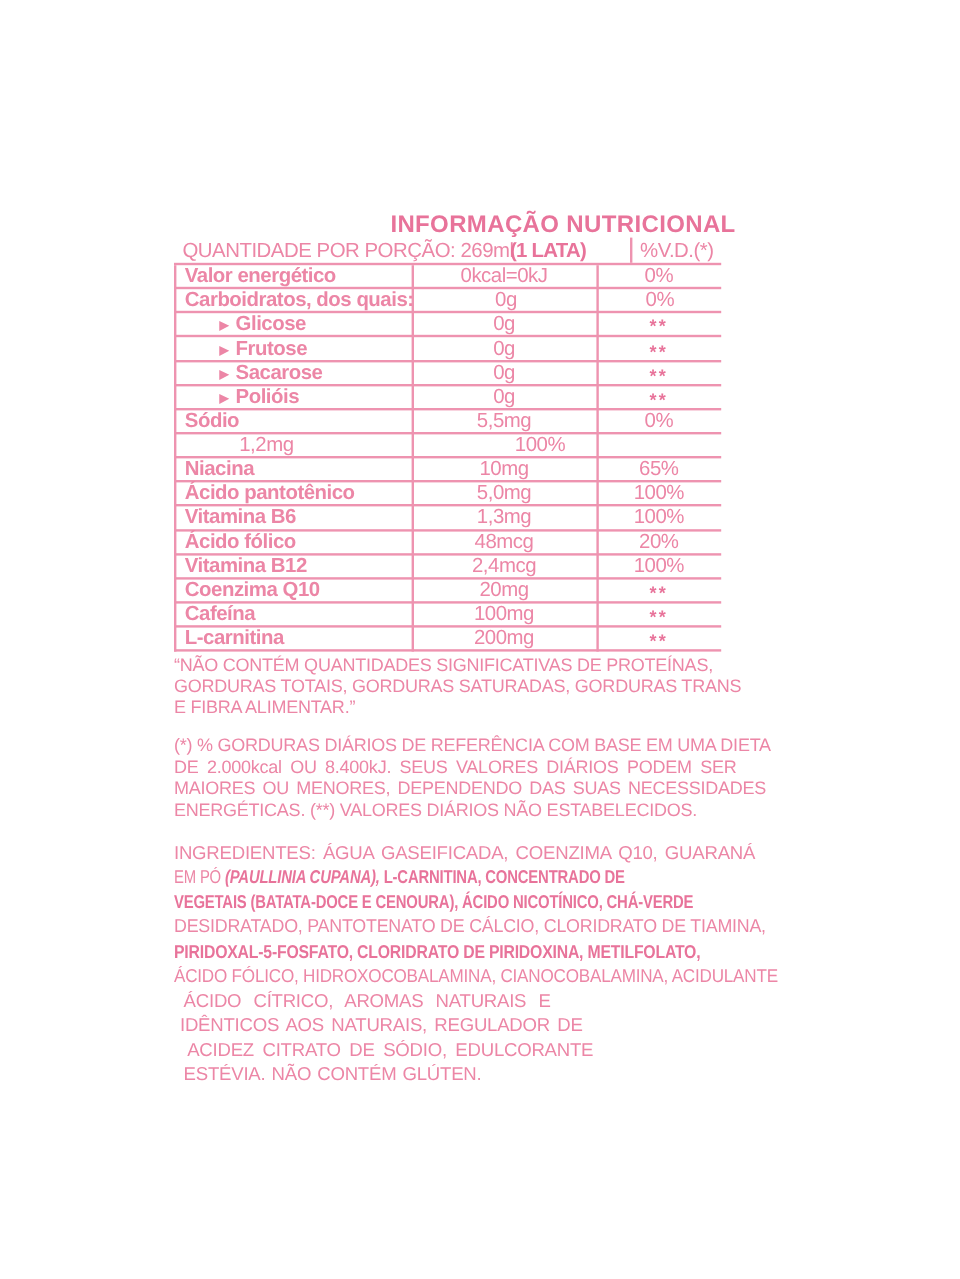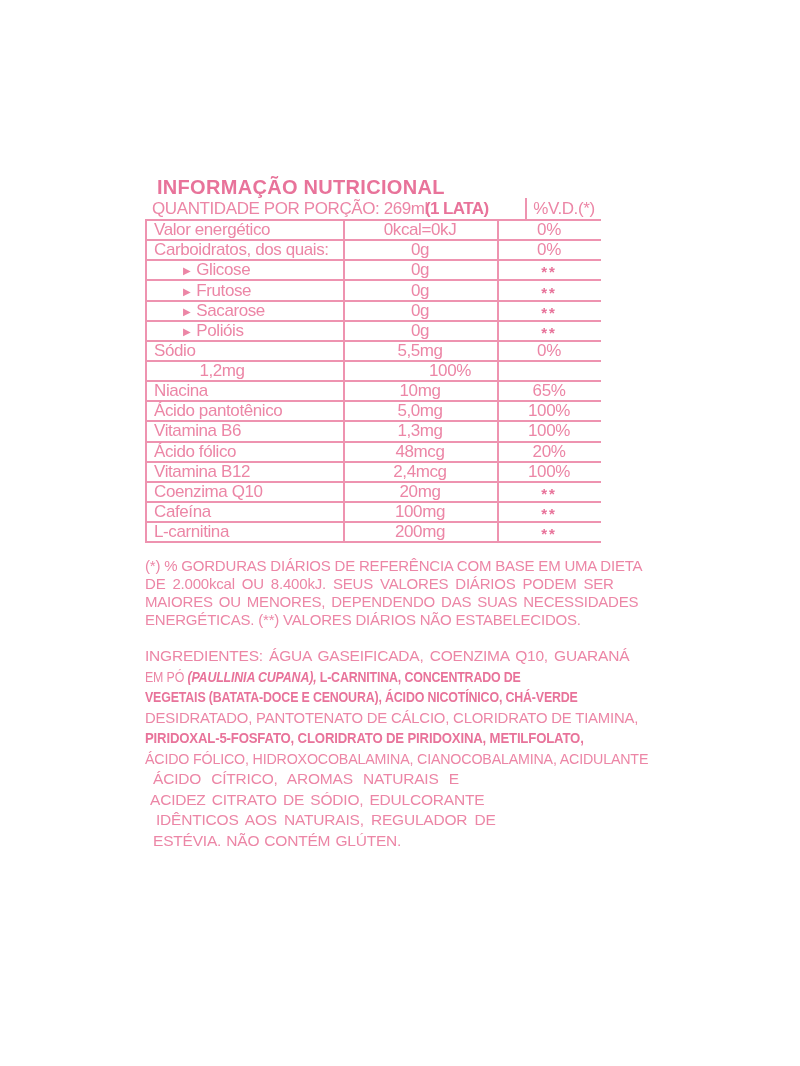--- a/index.html
+++ b/index.html
@@ -12,42 +12,42 @@
   html,body{background:var(--bg);}
   body{
     width:800px;height:1066px;position:relative;overflow:hidden;
     font-family:"Liberation Sans",sans-serif;color:var(--ink);
     -webkit-font-smoothing:antialiased;
   }
   .sheet{position:absolute;left:145px;top:176px;width:515px;}
 
   
   .title{
-    width:456px;text-align:left;margin-left:12px;
+    width:456px;text-align:right;margin-left:12px;
     font-size:20px;font-weight:700;letter-spacing:.3px;color:var(--ink-strong);
     height:22px;line-height:22px;white-space:nowrap;
   }
 
   
   .ntable{width:456px;font-size:17px;letter-spacing:-0.4px;}
   .thead{
     display:flex;height:23px;border-bottom:2px solid var(--rule);
     align-items:center;white-space:nowrap;
   }
   .th-left{flex:0 0 380px;padding-left:7px;height:100%;display:flex;align-items:flex-end;}
   .lata{font-weight:700;color:var(--ink-strong);margin-left:-3px;letter-spacing:-0.6px;}
   .th-right{
     flex:1;height:100%;display:flex;align-items:center;justify-content:center;
     border-left:2px solid var(--rule);
   }
   .tbody{position:relative;}
   .vline{position:absolute;top:0;bottom:0;width:2px;background:var(--rule);}
   .v0{left:0;} .v1{left:198px;} .v2{left:352px;}
   .row{display:flex;height:20.15px;border-bottom:2px solid var(--rule);align-items:center;white-space:nowrap;}
-  .c1{flex:0 0 198px;padding-left:9px;overflow:visible;}
+  .c1{flex:0 0 198px;padding-left:9px;overflow:visible;font-weight:bold;}
   .c1.sub{padding-left:38px;}
   .tri{font-size:10px;margin-right:6px;position:relative;top:-1px;}
   .c2{flex:0 0 154px;text-align:center;}
   .c3{flex:1;text-align:center;}
   .ast{letter-spacing:2px;font-size:15px;line-height:10px;position:relative;top:2px;font-weight:700;color:var(--ink-strong);}
 
   
   .note{width:515px;font-size:15px;letter-spacing:-0.2px;white-space:nowrap;}
   .note .nline{height:17.5px;line-height:17.5px;}
   .fnote{margin-top:3px;}
@@ -167,32 +167,37 @@
           <div class="c1"><span>L-carnitina</span></div>
           <div class="c2">200mg</div>
           <div class="c3"><span class="ast">**</span></div>
         </div>
         <div class="vline v0"></div>
       <div class="vline v1"></div>
       <div class="vline v2"></div>
     </div>
   </div>
 
+  <div class="note fnote">
+      <div class="nline">“NÃO CONTÉM QUANTIDADES SIGNIFICATIVAS DE PROTEÍNAS,</div>
+      <div class="nline">GORDURAS TOTAIS, GORDURAS SATURADAS, GORDURAS TRANS</div>
+      <div class="nline">E FIBRA ALIMENTAR.”</div>
+    </div>
   <div class="note dnote">
       <div class="nline">(*) % GORDURAS DIÁRIOS DE REFERÊNCIA COM BASE EM UMA DIETA</div>
       <div class="nline">DE 2.000kcal OU 8.400kJ. SEUS VALORES DIÁRIOS PODEM SER</div>
       <div class="nline">MAIORES OU MENORES, DEPENDENDO DAS SUAS NECESSIDADES</div>
       <div class="nline">ENERGÉTICAS. (**) VALORES DIÁRIOS NÃO ESTABELECIDOS.</div>
     </div>
   <div class="ingredients">
       <div class="ing-line"><span>INGREDIENTES:  ÁGUA GASEIFICADA, COENZIMA Q10, GUARANÁ</span></div>
       <div class="ing-line"><span>EM PÓ </span><span class="bi">(PAULLINIA CUPANA), </span><span class="b">L-CARNITINA, CONCENTRADO DE</span></div>
       <div class="ing-line"><span class="b">VEGETAIS (BATATA-DOCE E CENOURA), ÁCIDO NICOTÍNICO, CHÁ-VERDE</span></div>
       <div class="ing-line"><span>DESIDRATADO, PANTOTENATO DE CÁLCIO, CLORIDRATO DE TIAMINA,</span></div>
       <div class="ing-line"><span class="b">PIRIDOXAL-5-FOSFATO, CLORIDRATO DE PIRIDOXINA, METILFOLATO,</span></div>
       <div class="ing-line"><span>ÁCIDO FÓLICO, HIDROXOCOBALAMINA, CIANOCOBALAMINA, ACIDULANTE</span></div>
       <div class="ing-line"><span>ÁCIDO CÍTRICO, AROMAS NATURAIS E</span></div>
+      <div class="ing-line"><span>IDÊNTICOS AOS NATURAIS, REGULADOR DE</span></div>
       <div class="ing-line"><span>ACIDEZ CITRATO DE SÓDIO, EDULCORANTE</span></div>
-      <div class="ing-line"><span>IDÊNTICOS AOS NATURAIS, REGULADOR DE</span></div>
       <div class="ing-line"><span>ESTÉVIA. NÃO CONTÉM GLÚTEN.</span></div>
     </div>
 
 </div>
 
 </body></html>

